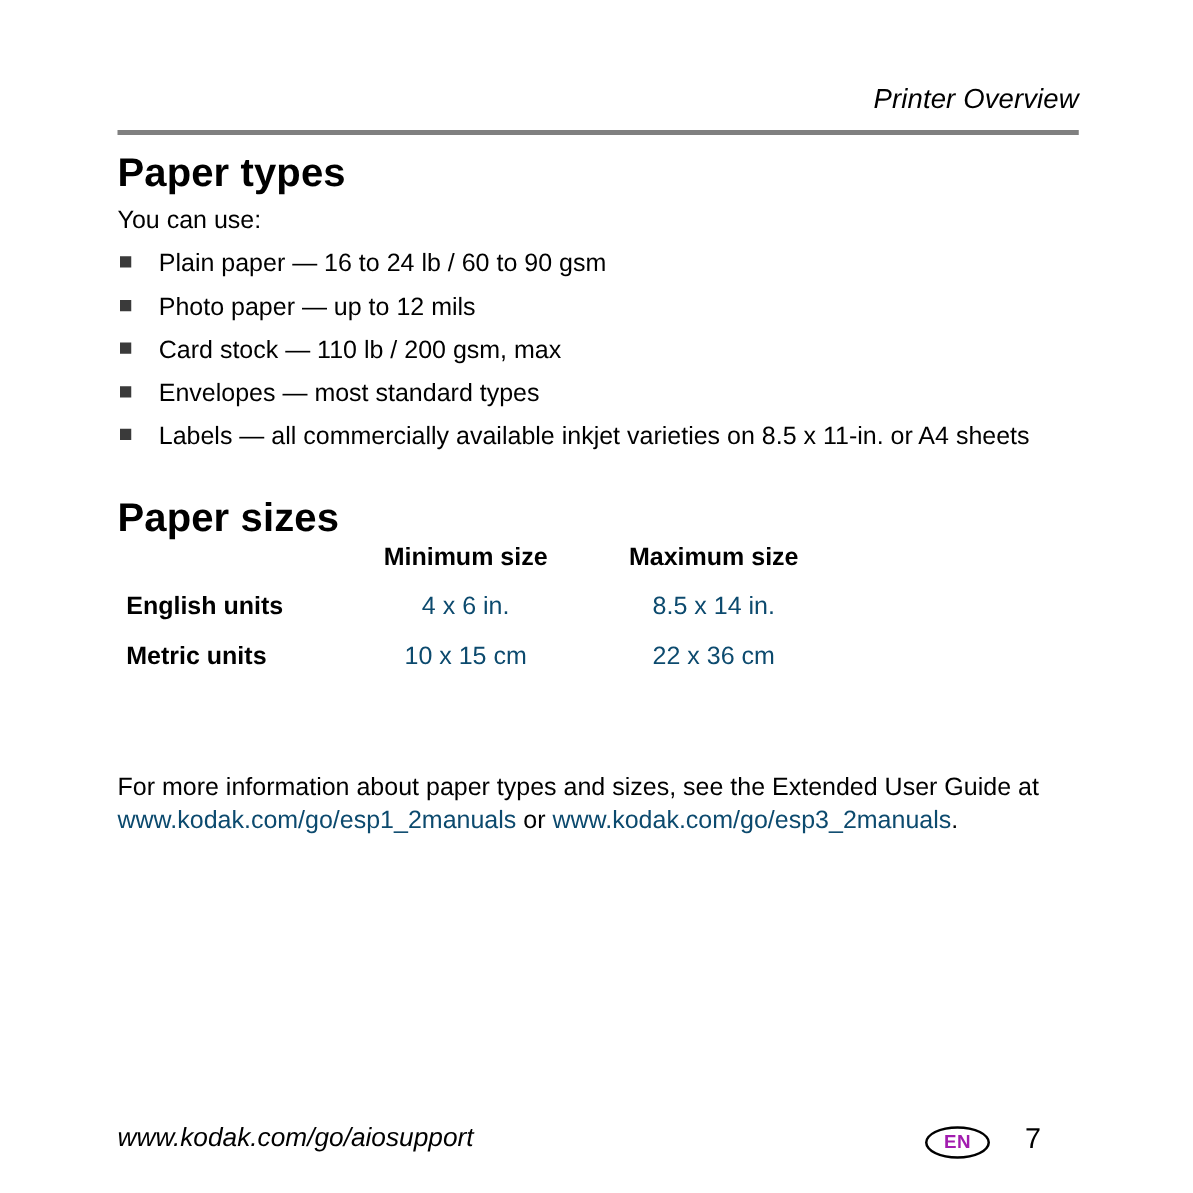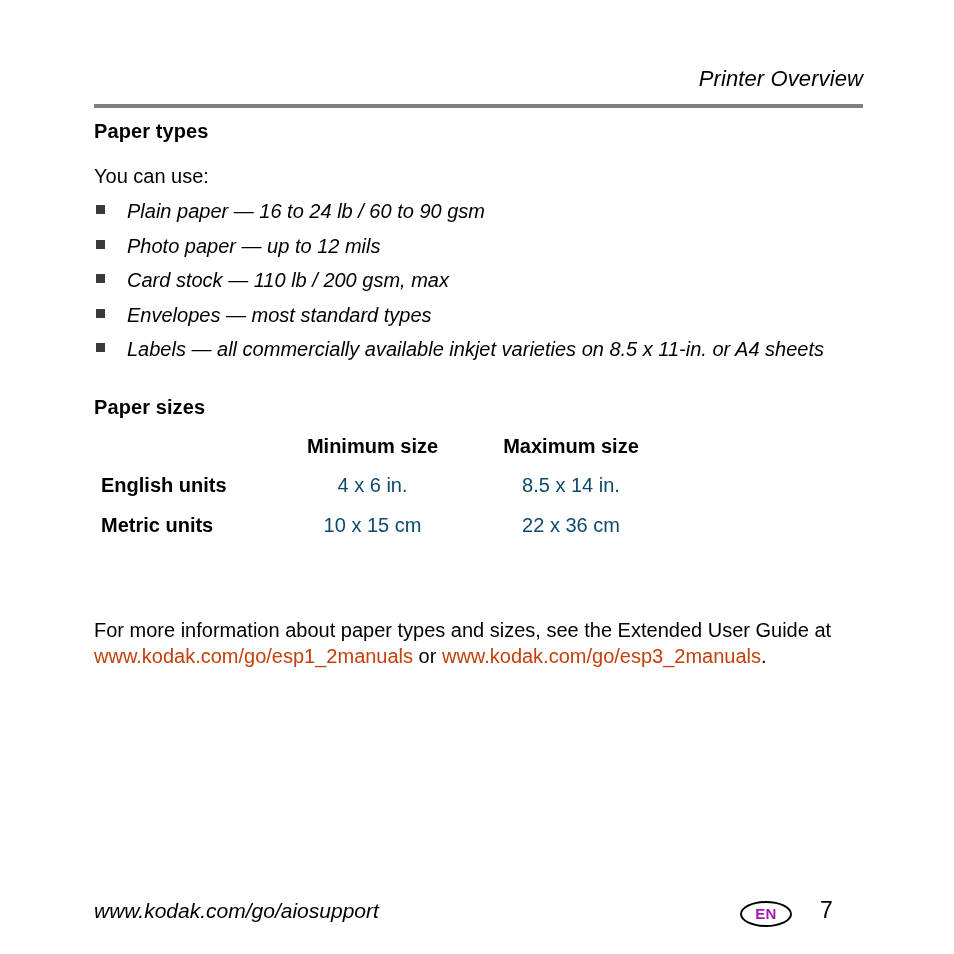--- a/index.html
+++ b/index.html
@@ -43,21 +43,21 @@
     width: 769px;
     height: 4px;
     background: #808080;
   }
 
   
   .h1 {
     position: absolute;
     left: 94px;
     font-weight: bold;
-    font-size: 20px;
+    font-size: 32px;
     letter-spacing: 0.1px;
     color: #000;
     white-space: nowrap;
     text-align: center;
   }
   .h1.paper-types { top: 120px; }
   .h1.paper-sizes { top: 396px; }
 
   
   .intro {
@@ -70,21 +70,20 @@
   }
 
   .bullet-list {
     position: absolute;
     left: 94px;
     top: 199px;
     width: 780px;
     margin: 0;
     padding: 0;
     list-style: none;
-    font-style: italic;
   }
   .bullet-item {
     position: relative;
     height: 34.5px;
     font-size: 20px;
     line-height: 24px;
     color: #000;
     white-space: nowrap;
   }
   .bullet-mark {
@@ -150,21 +149,21 @@
   .more-info {
     position: absolute;
     left: 94px;
     top: 597px;
     width: 790px;
     font-size: 20px;
     line-height: 26px;
     color: #000;
   }
   .link {
-    color: #c2410c;
+    color: #0c4a6e;
     text-decoration: none;
   }
 
   
   .footer-url {
     position: absolute;
     left: 94px;
     top: 899px;
     font-style: italic;
     font-size: 21px;

